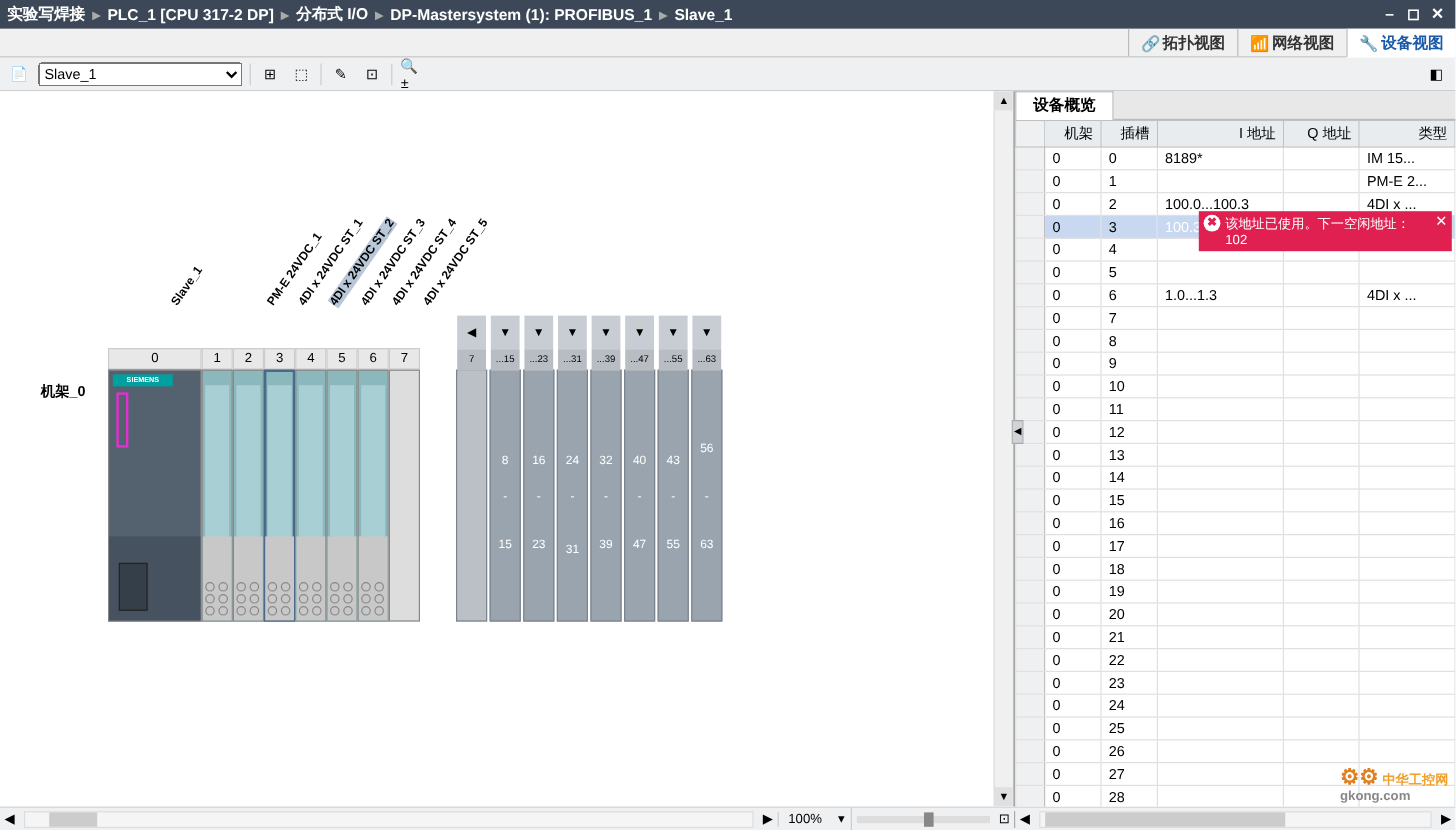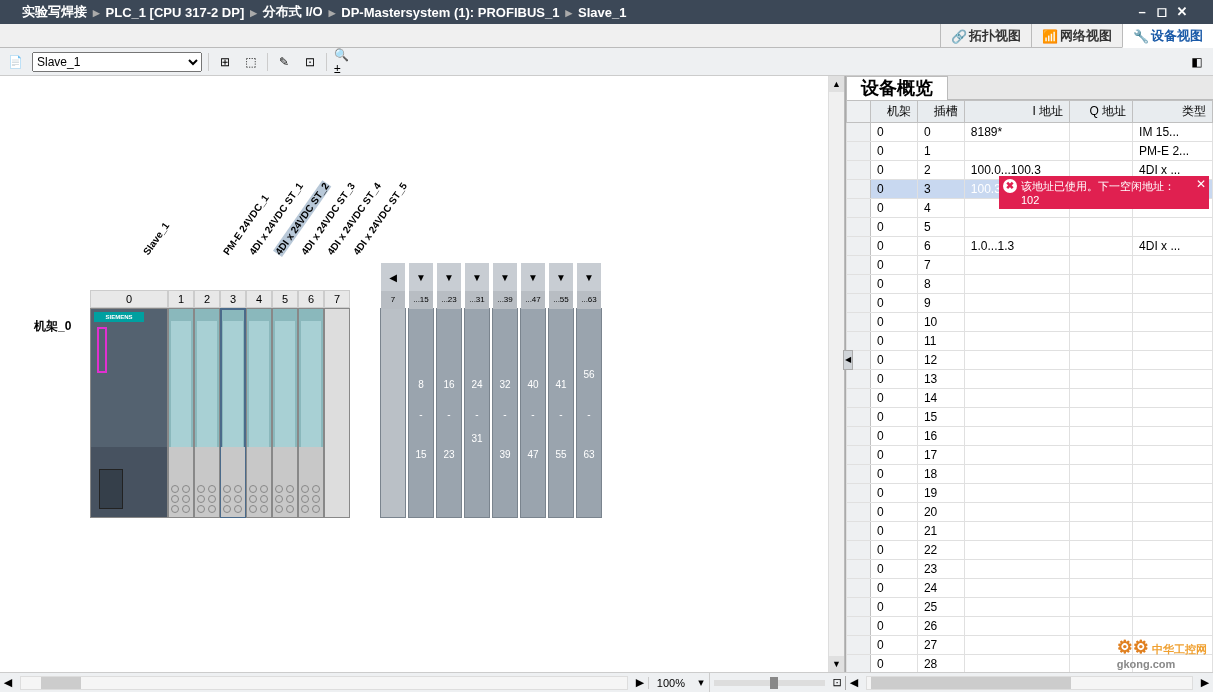--- a/index.html
+++ b/index.html
@@ -1,19 +1,19 @@
 <!DOCTYPE html>
 <html><head>
 <meta charset="utf-8">
 <style>
 * { box-sizing: border-box; margin: 0; padding: 0; font-family: "Microsoft YaHei", Arial, sans-serif; }
 body { width: 1213px; height: 692px; background: #fff; overflow: hidden; font-size: 12px; position: relative; }
 
 
-.titlebar { height: 24px; background: #3c4857; color: #fff; display: flex; align-items: center; padding: 0 22px; font-size: 13px; font-weight: bold; }
+.titlebar { height: 24px; background: #3c4857; color: #fff; display: flex; align-items: center; padding: 0 6px; font-size: 13px; font-weight: bold; }
 .titlebar .sep { margin: 0 6px; color: #aaa; }
 .titlebar .spacer { flex: 1; }
 .titlebar .winbtn { width: 18px; height: 14px; margin-left: 2px; color: #fff; font-size: 13px; text-align: center; line-height: 14px; cursor: pointer; }
 
 
 .viewtabs { height: 24px; background: #f0f0f0; border-bottom: 1px solid #bbb; display: flex; justify-content: flex-end; align-items: stretch; }
 .viewtab { padding: 0 10px; display: flex; align-items: center; gap: 4px; border-left: 1px solid #bbb; cursor: pointer; font-size: 13px; font-weight: bold; color: #333; }
 .viewtab.active { background: #fff; border-bottom: 1px solid #fff; margin-bottom: -1px; color: #1a5aa8; }
 .viewtab .ico { width: 14px; height: 14px; display: inline-block; }
 
@@ -58,21 +58,21 @@
 .expansion { position: absolute; top: 152px; left: 288px; display: flex; }
 .exp-slot { width: 26px; height: 210px; background: #9aa4ae; border: 1px solid #7a848e; position: relative; margin-left: 2px; }
 .exp-slot .hdr { position: absolute; top: -46px; left: 0; right: 0; height: 28px; background: #c8cdd3; display: flex; align-items: center; justify-content: center; font-size: 10px; }
 .exp-slot .hdr.arrow::after { content: '▼'; font-size: 10px; }
 .exp-slot .sn { position: absolute; top: -18px; left: 0; right: 0; height: 18px; background: #b8bdc3; text-align: center; font-size: 8px; line-height: 18px; }
 .exp-slot .cell { position: absolute; left: 0; right: 0; text-align: center; font-size: 10px; color: #fff; }
 
 
 .right-panel { width: 368px; display: flex; flex-direction: column; background: #f6f6f6; border-left: 1px solid #aaa; }
 .panel-tab { height: 24px; background: #e8e8e8; border-bottom: 1px solid #bbb; display: flex; }
-.panel-tab .tab { padding: 0 14px; background: #fff; border: 1px solid #bbb; border-bottom: none; height: 24px; line-height: 22px; font-weight: bold; font-size: 18px; }
+.panel-tab .tab { padding: 0 14px; background: #fff; border: 1px solid #bbb; border-bottom: none; height: 24px; line-height: 22px; font-weight: bold; font-size: 13px; }
 .table-wrap { flex: 1; overflow: hidden; position: relative; }
 .dev-table { width: 100%; border-collapse: collapse; font-size: 12px; }
 .dev-table th { background: #e8ecef; border: 1px solid #c0c0c0; padding: 2px 6px; text-align: right; height: 20px; font-weight: normal; position: sticky; top: 0; }
 .dev-table td { border: 1px solid #e0e0e0; padding: 1px 6px; height: 19px; background: #fff; }
 .dev-table tr.sel td { background: #c8d8f0; }
 .dev-table td.editing { background: #3060b0; color: #fff; }
 .dev-table .gutter { width: 24px; background: #eef0f2 !important; border-right: 1px solid #c0c0c0; }
 .error-tip { position: absolute; top: 76px; right: 4px; width: 210px; background: #e02050; color: #fff; font-size: 11px; padding: 3px 18px 3px 22px; z-index: 5; }
 .error-tip .xicon { position: absolute; left: 4px; top: 3px; width: 14px; height: 14px; background: #fff; color: #e02050; border-radius: 50%; text-align: center; line-height: 14px; font-size: 10px; font-weight: bold; }
 .error-tip .close { position: absolute; right: 3px; top: 1px; cursor: pointer; font-size: 12px; }
@@ -271,40 +271,40 @@
     <div class="sn">...23</div>
     <div class="cell" style="top:70px">16</div>
     <div class="cell" style="top:100px">-</div>
     <div class="cell" style="top:140px">23</div>
           </div>
           <div class="exp-slot">
             <div class="hdr arrow"></div>
     <div class="sn">...31</div>
     <div class="cell" style="top:70px">24</div>
     <div class="cell" style="top:100px">-</div>
-    <div class="cell" style="top:124px">31</div>
+    <div class="cell" style="top:144px">31</div>
           </div>
           <div class="exp-slot">
             <div class="hdr arrow"></div>
     <div class="sn">...39</div>
     <div class="cell" style="top:70px">32</div>
     <div class="cell" style="top:100px">-</div>
     <div class="cell" style="top:140px">39</div>
           </div>
           <div class="exp-slot">
             <div class="hdr arrow"></div>
     <div class="sn">...47</div>
     <div class="cell" style="top:70px">40</div>
     <div class="cell" style="top:100px">-</div>
     <div class="cell" style="top:140px">47</div>
           </div>
           <div class="exp-slot">
             <div class="hdr arrow"></div>
     <div class="sn">...55</div>
-    <div class="cell" style="top:70px">41</div>
+    <div class="cell" style="top:70px">43</div>
     <div class="cell" style="top:100px">-</div>
     <div class="cell" style="top:140px">55</div>
           </div>
           <div class="exp-slot">
             <div class="hdr arrow"></div>
     <div class="sn">...63</div>
     <div class="cell" style="top:60px">56</div>
     <div class="cell" style="top:100px">-</div>
     <div class="cell" style="top:140px">63</div>
           </div>

